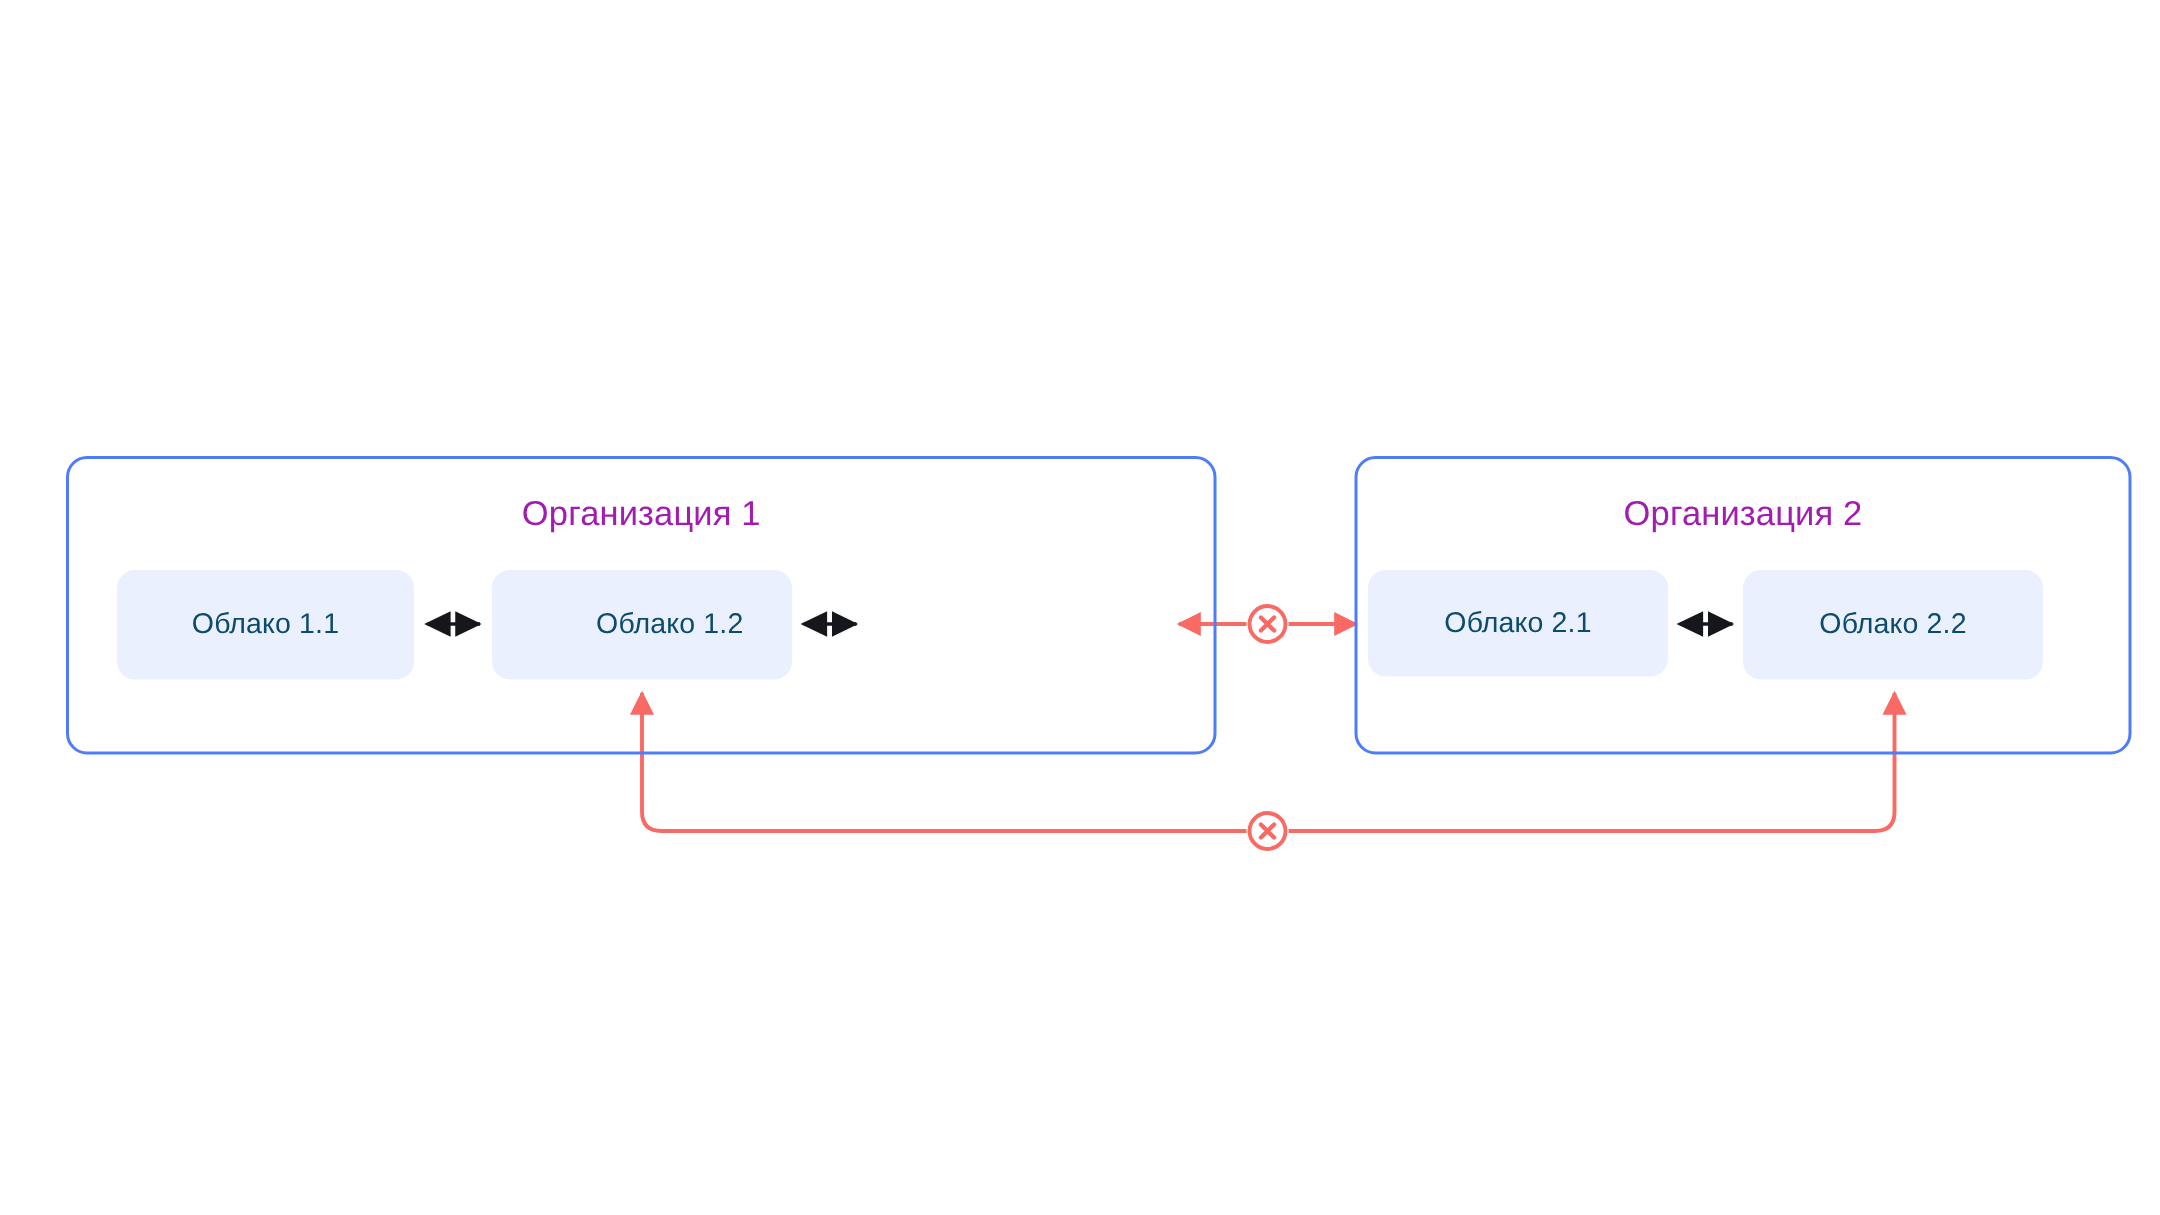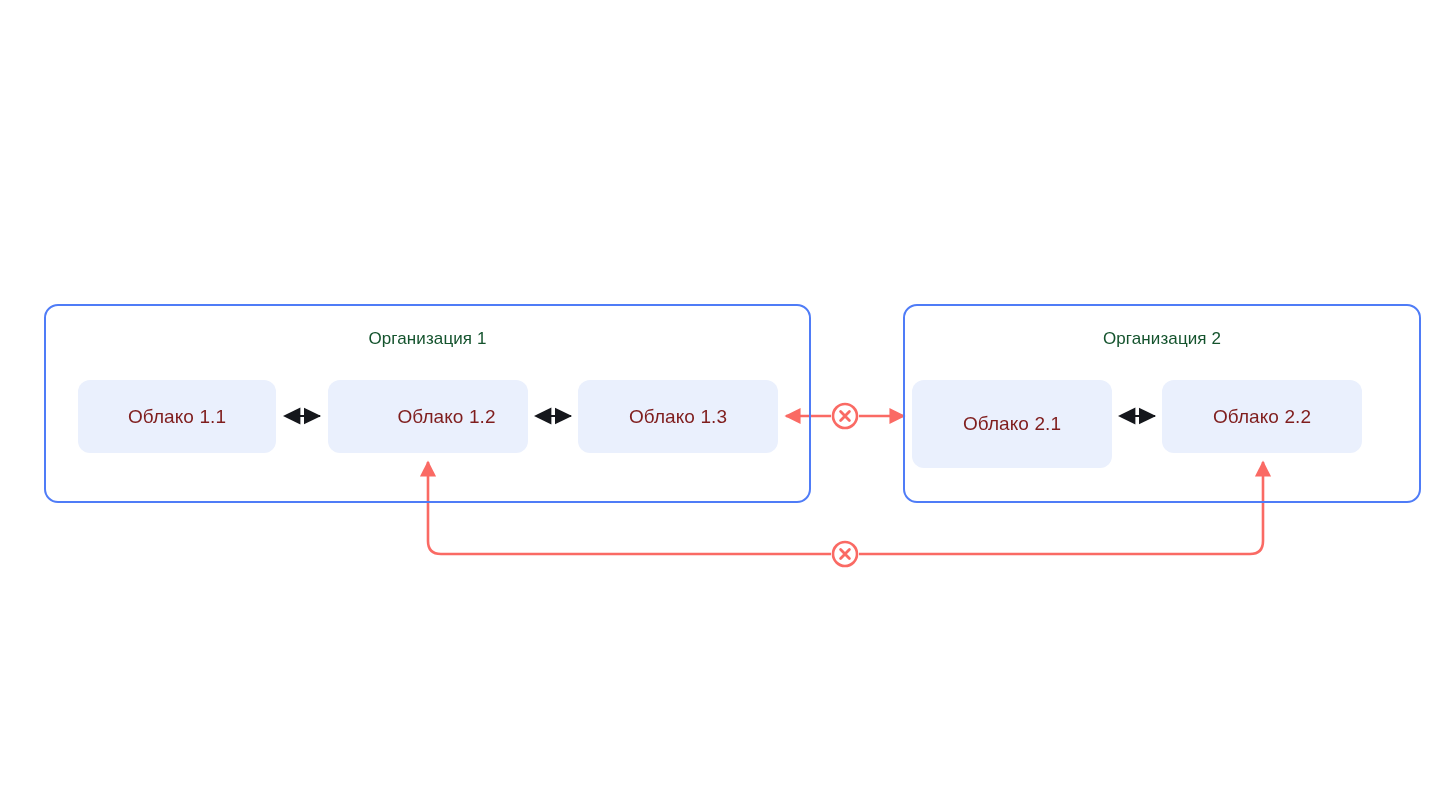--- a/index.html
+++ b/index.html
@@ -31,37 +31,37 @@
     border-radius: 14px;
     background: transparent;
     box-sizing: border-box;
   }
   .org-title {
     position: absolute;
     left: 0;
     right: 0;
     top: 23px;
     text-align: center;
-    font-size: 17px;
-    color: #14532d;
+    font-size: 23px;
+    color: #a21caf;
     letter-spacing: 0.1px;
     white-space: nowrap;
   }
   .cloud-box {
     position: absolute;
     background: #eaf0fd;
     border-radius: 12px;
     display: flex;
     align-items: center;
     justify-content: center;
     box-sizing: border-box;
   }
   .cloud-label {
     font-size: 19px;
-    color: #7f1d1d;
+    color: #0c4a6e;
     letter-spacing: 0.1px;
     white-space: nowrap;
   }
   .blocked-badge {
     position: absolute;
     width: 30px;
     height: 30px;
     margin-left: -15px;
     margin-top: -15px;
   }
@@ -107,29 +107,26 @@
   </div>
 
   <div class="cloud-box" style="left:78px; top:380px; width:198px; height:73px;">
     <span class="cloud-label">Облако 1.1</span>
   </div>
 
   <div class="cloud-box" style="left:328px; top:380px; width:200px; height:73px;padding-left:37px;">
     <span class="cloud-label">Облако 1.2</span>
   </div>
 
-  <div class="cloud-box" style="left:578px; top:380px; width:200px; height:73px;">
-    <span class="cloud-label">Облако 1.3</span>
-  </div>
 
   <div class="org-box" style="left:879px; top:304px; width:518px; height:199px;margin-left:24px;">
     <div class="org-title">Организация 2</div>
   </div>
 
-  <div class="cloud-box" style="left:912px; top:380px; width:200px; height:88px;">
+  <div class="cloud-box" style="left:912px; top:380px; width:200px; height:71px;">
     <span class="cloud-label">Облако 2.1</span>
   </div>
 
   <div class="cloud-box" style="left:1162px; top:380px; width:200px; height:73px;">
     <span class="cloud-label">Облако 2.2</span>
   </div>
 
   <div class="blocked-badge" style="left:845px; top:416px;">
     <svg viewBox="0 0 30 30" width="30" height="30" xmlns="http://www.w3.org/2000/svg">
       <circle cx="15" cy="15" r="12" fill="#ffffff" stroke="#fa6a64" stroke-width="2.6"></circle>

